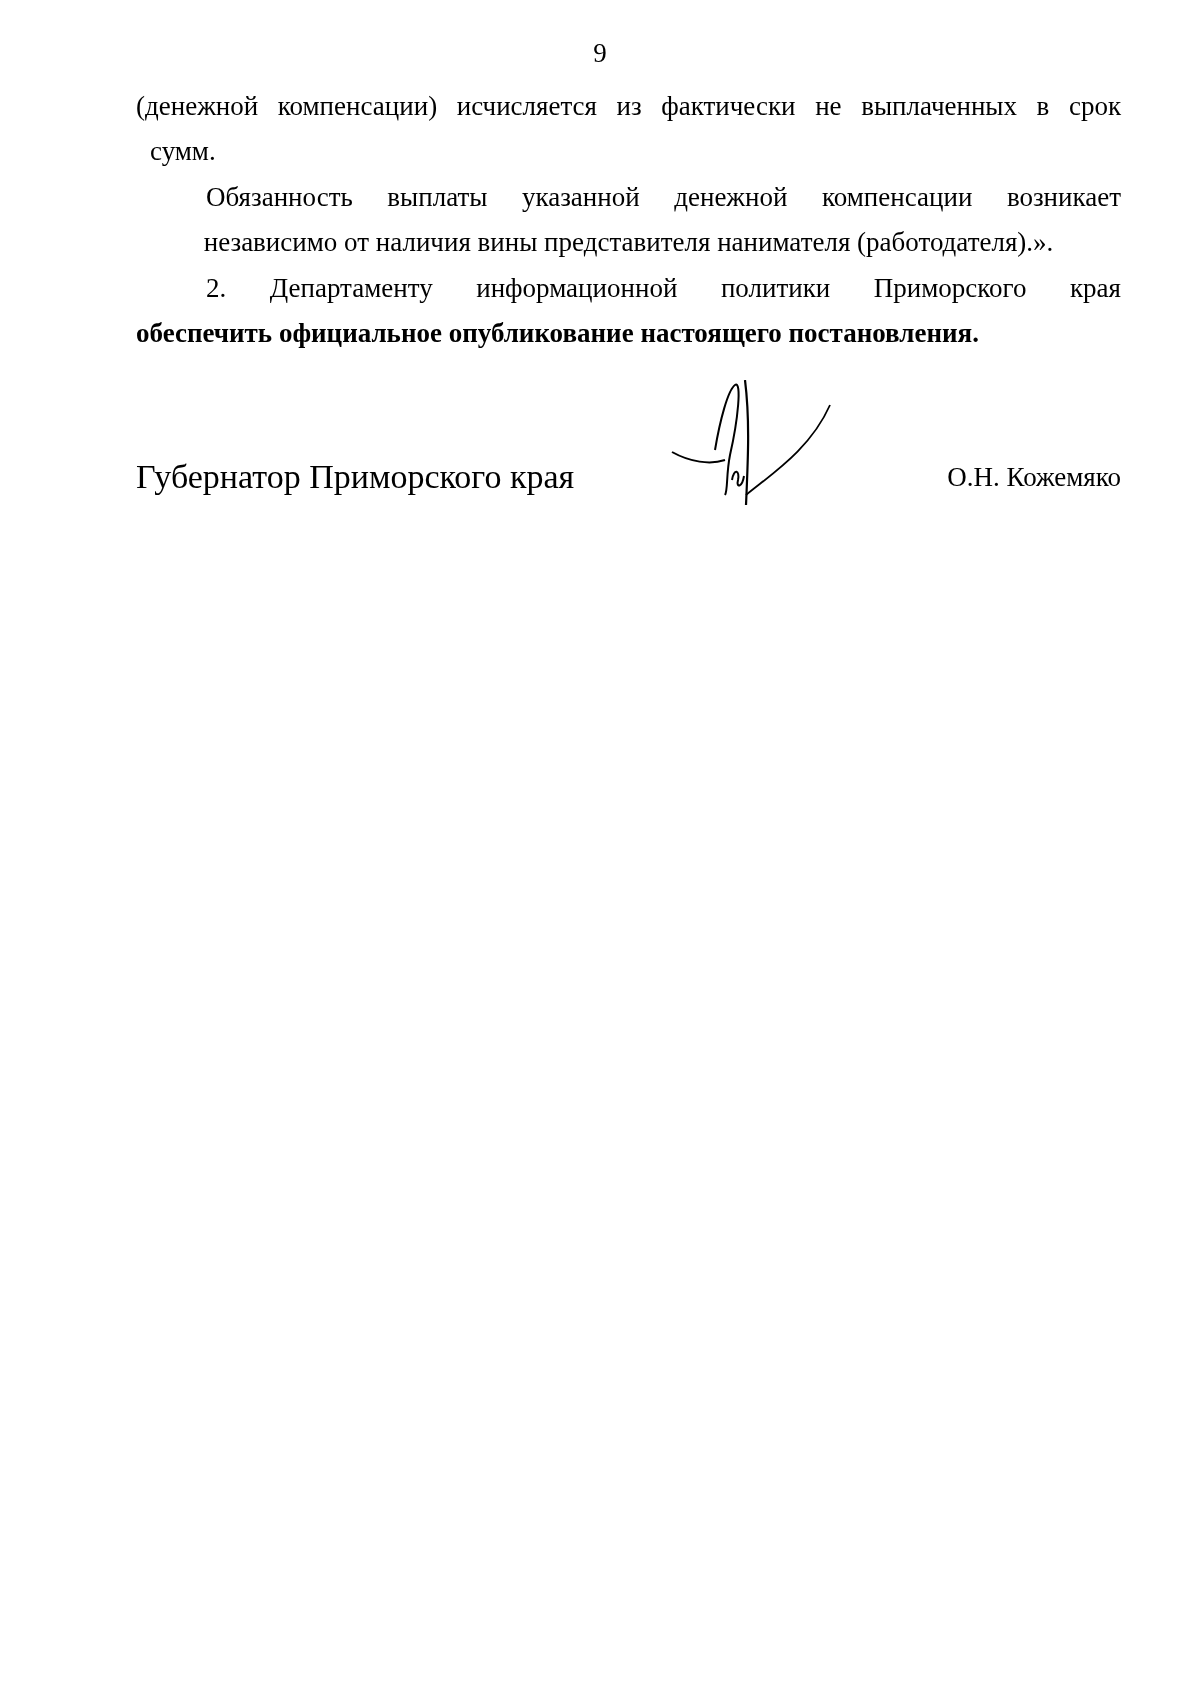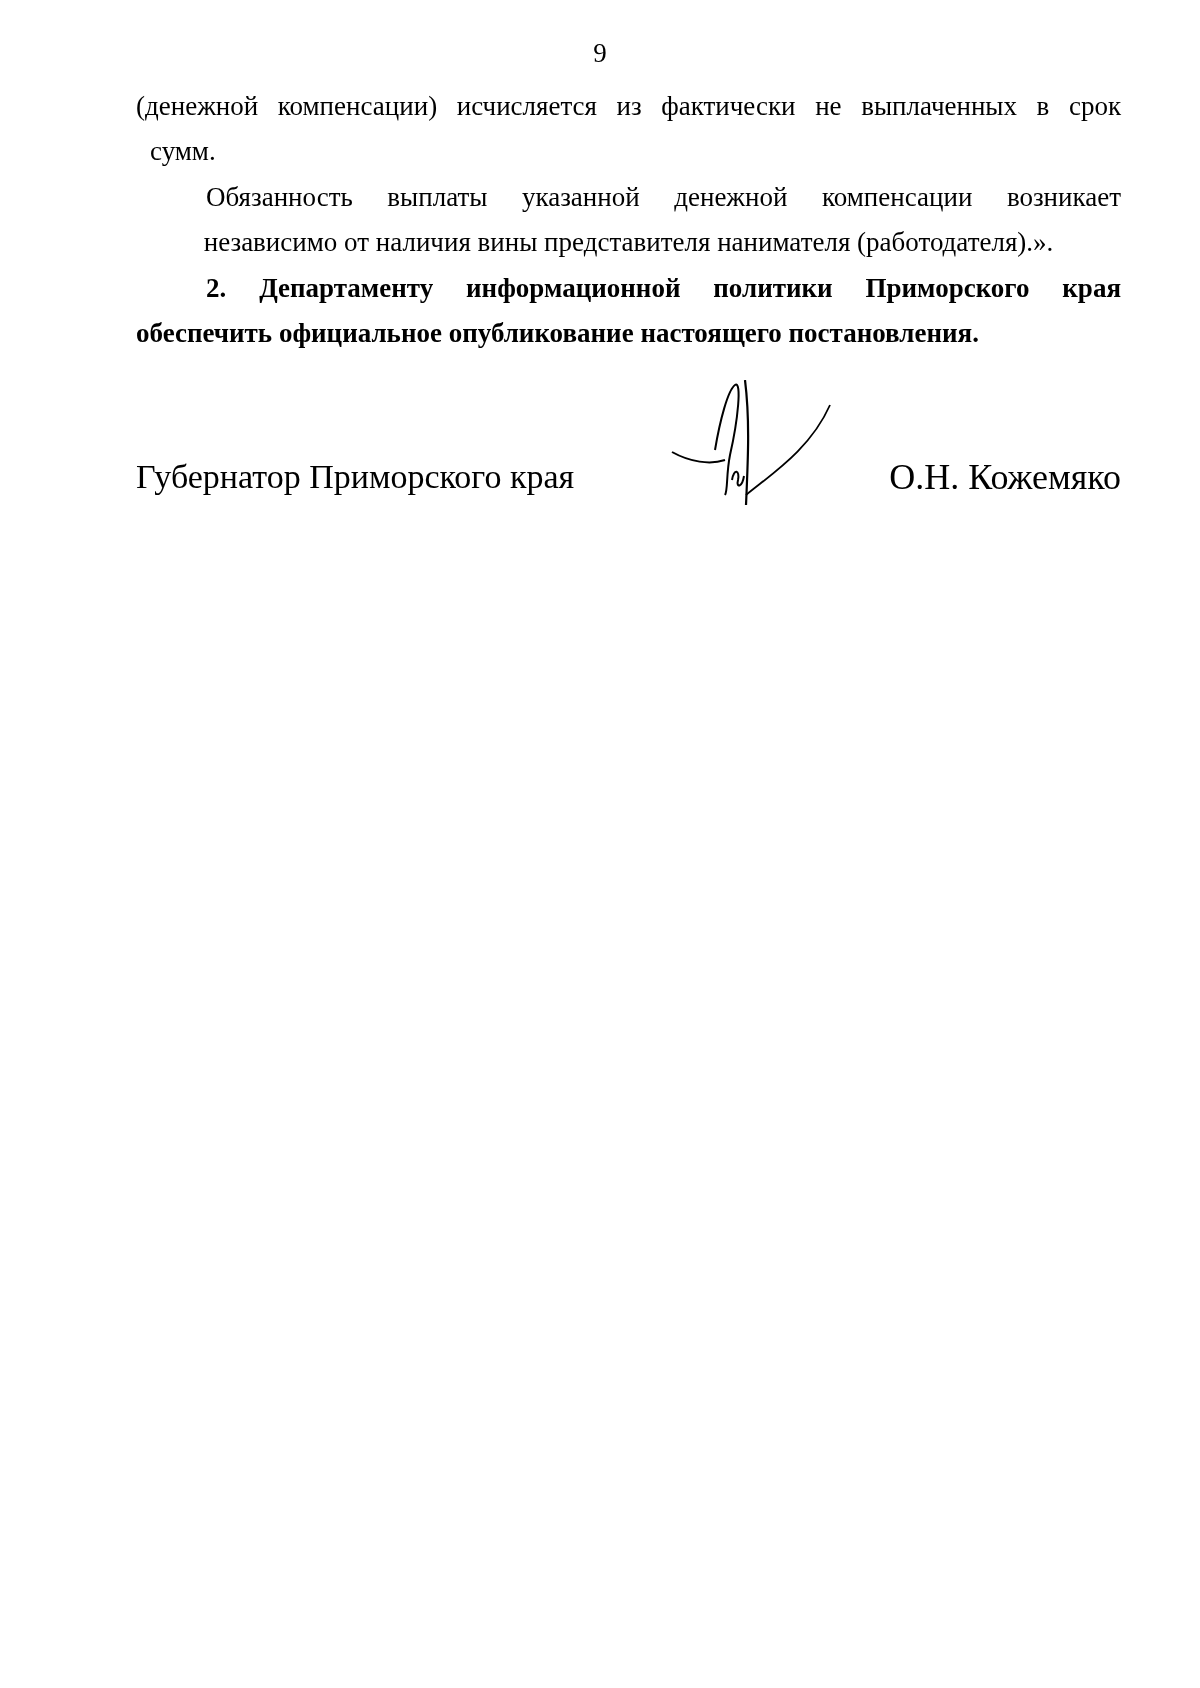--- a/index.html
+++ b/index.html
@@ -5,36 +5,36 @@
   html, body { margin: 0; padding: 0; background: #ffffff; }
   body { width: 1200px; height: 1688px; position: relative; overflow: hidden;
          font-family: "Liberation Serif", "DejaVu Serif", serif; color: #000; }
   .page-number { position: absolute; top: 38px; left: 0; width: 1200px; text-align: center;
                  font-size: 27px; line-height: 30px; }
   .line { position: absolute; left: 136px; width: 985px; font-size: 27px; line-height: 32px;
           white-space: nowrap; }
   .justify { text-align: justify; text-align-last: justify; white-space: normal; }
   .indent { left: 206px; width: 915px; }
   .sig-left { position: absolute; left: 136px; top: 461px; font-size: 34px; line-height: 32px; }
-  .sig-right { position: absolute; right: 79px; top: 461px; font-size: 36px; line-height: 32px; }
+  .sig-right { position: absolute; right: 79px; top: 461px; font-size: 27px; line-height: 32px; }
   .signature { position: absolute; left: 670px; top: 380px; width: 185px; height: 125px; }
 </style>
 </head>
 <body>
 
 <div>
   <div class="page-number">9</div>
 
   <div class="line justify" style="top:90px;">(денежной компенсации) исчисляется из фактически не выплаченных в срок</div>
   <div class="line" style="top:135px;margin-left:14px;">сумм.</div>
 
   <div class="line justify indent" style="top:181px;">Обязанность выплаты указанной денежной компенсации возникает</div>
   <div class="line" style="top:226px;text-align:center;">независимо от наличия вины представителя нанимателя (работодателя).».</div>
 
-  <div class="line justify indent" style="top:272px;font-weight:bold;">2. Департаменту информационной политики Приморского края</div>
+  <div class="line justify indent" style="top:272px;">2. Департаменту информационной политики Приморского края</div>
   <div class="line" style="top:317px;font-weight:bold;">обеспечить официальное опубликование настоящего постановления.</div>
 
   <div class="sig-left">Губернатор Приморского края</div>
 
   <svg class="signature" viewBox="0 0 185 125">
     <path d="M2 72 C 20 82, 40 85, 55 80" fill="none" stroke="#000" stroke-width="2"></path>
     <path d="M45 70 C 50 40, 58 10, 65 5 C 72 0, 68 40, 60 75 C 56 95, 58 110, 55 115" fill="none" stroke="#000" stroke-width="2"></path>
     <path d="M62 100 C 64 88, 70 90, 68 100 C 66 108, 72 108, 74 96" fill="none" stroke="#000" stroke-width="2"></path>
     <path d="M75 0 C 80 40, 78 80, 76 125" fill="none" stroke="#000" stroke-width="2.2"></path>
     <path d="M76 115 C 100 95, 140 70, 160 25" fill="none" stroke="#000" stroke-width="1.8"></path>

